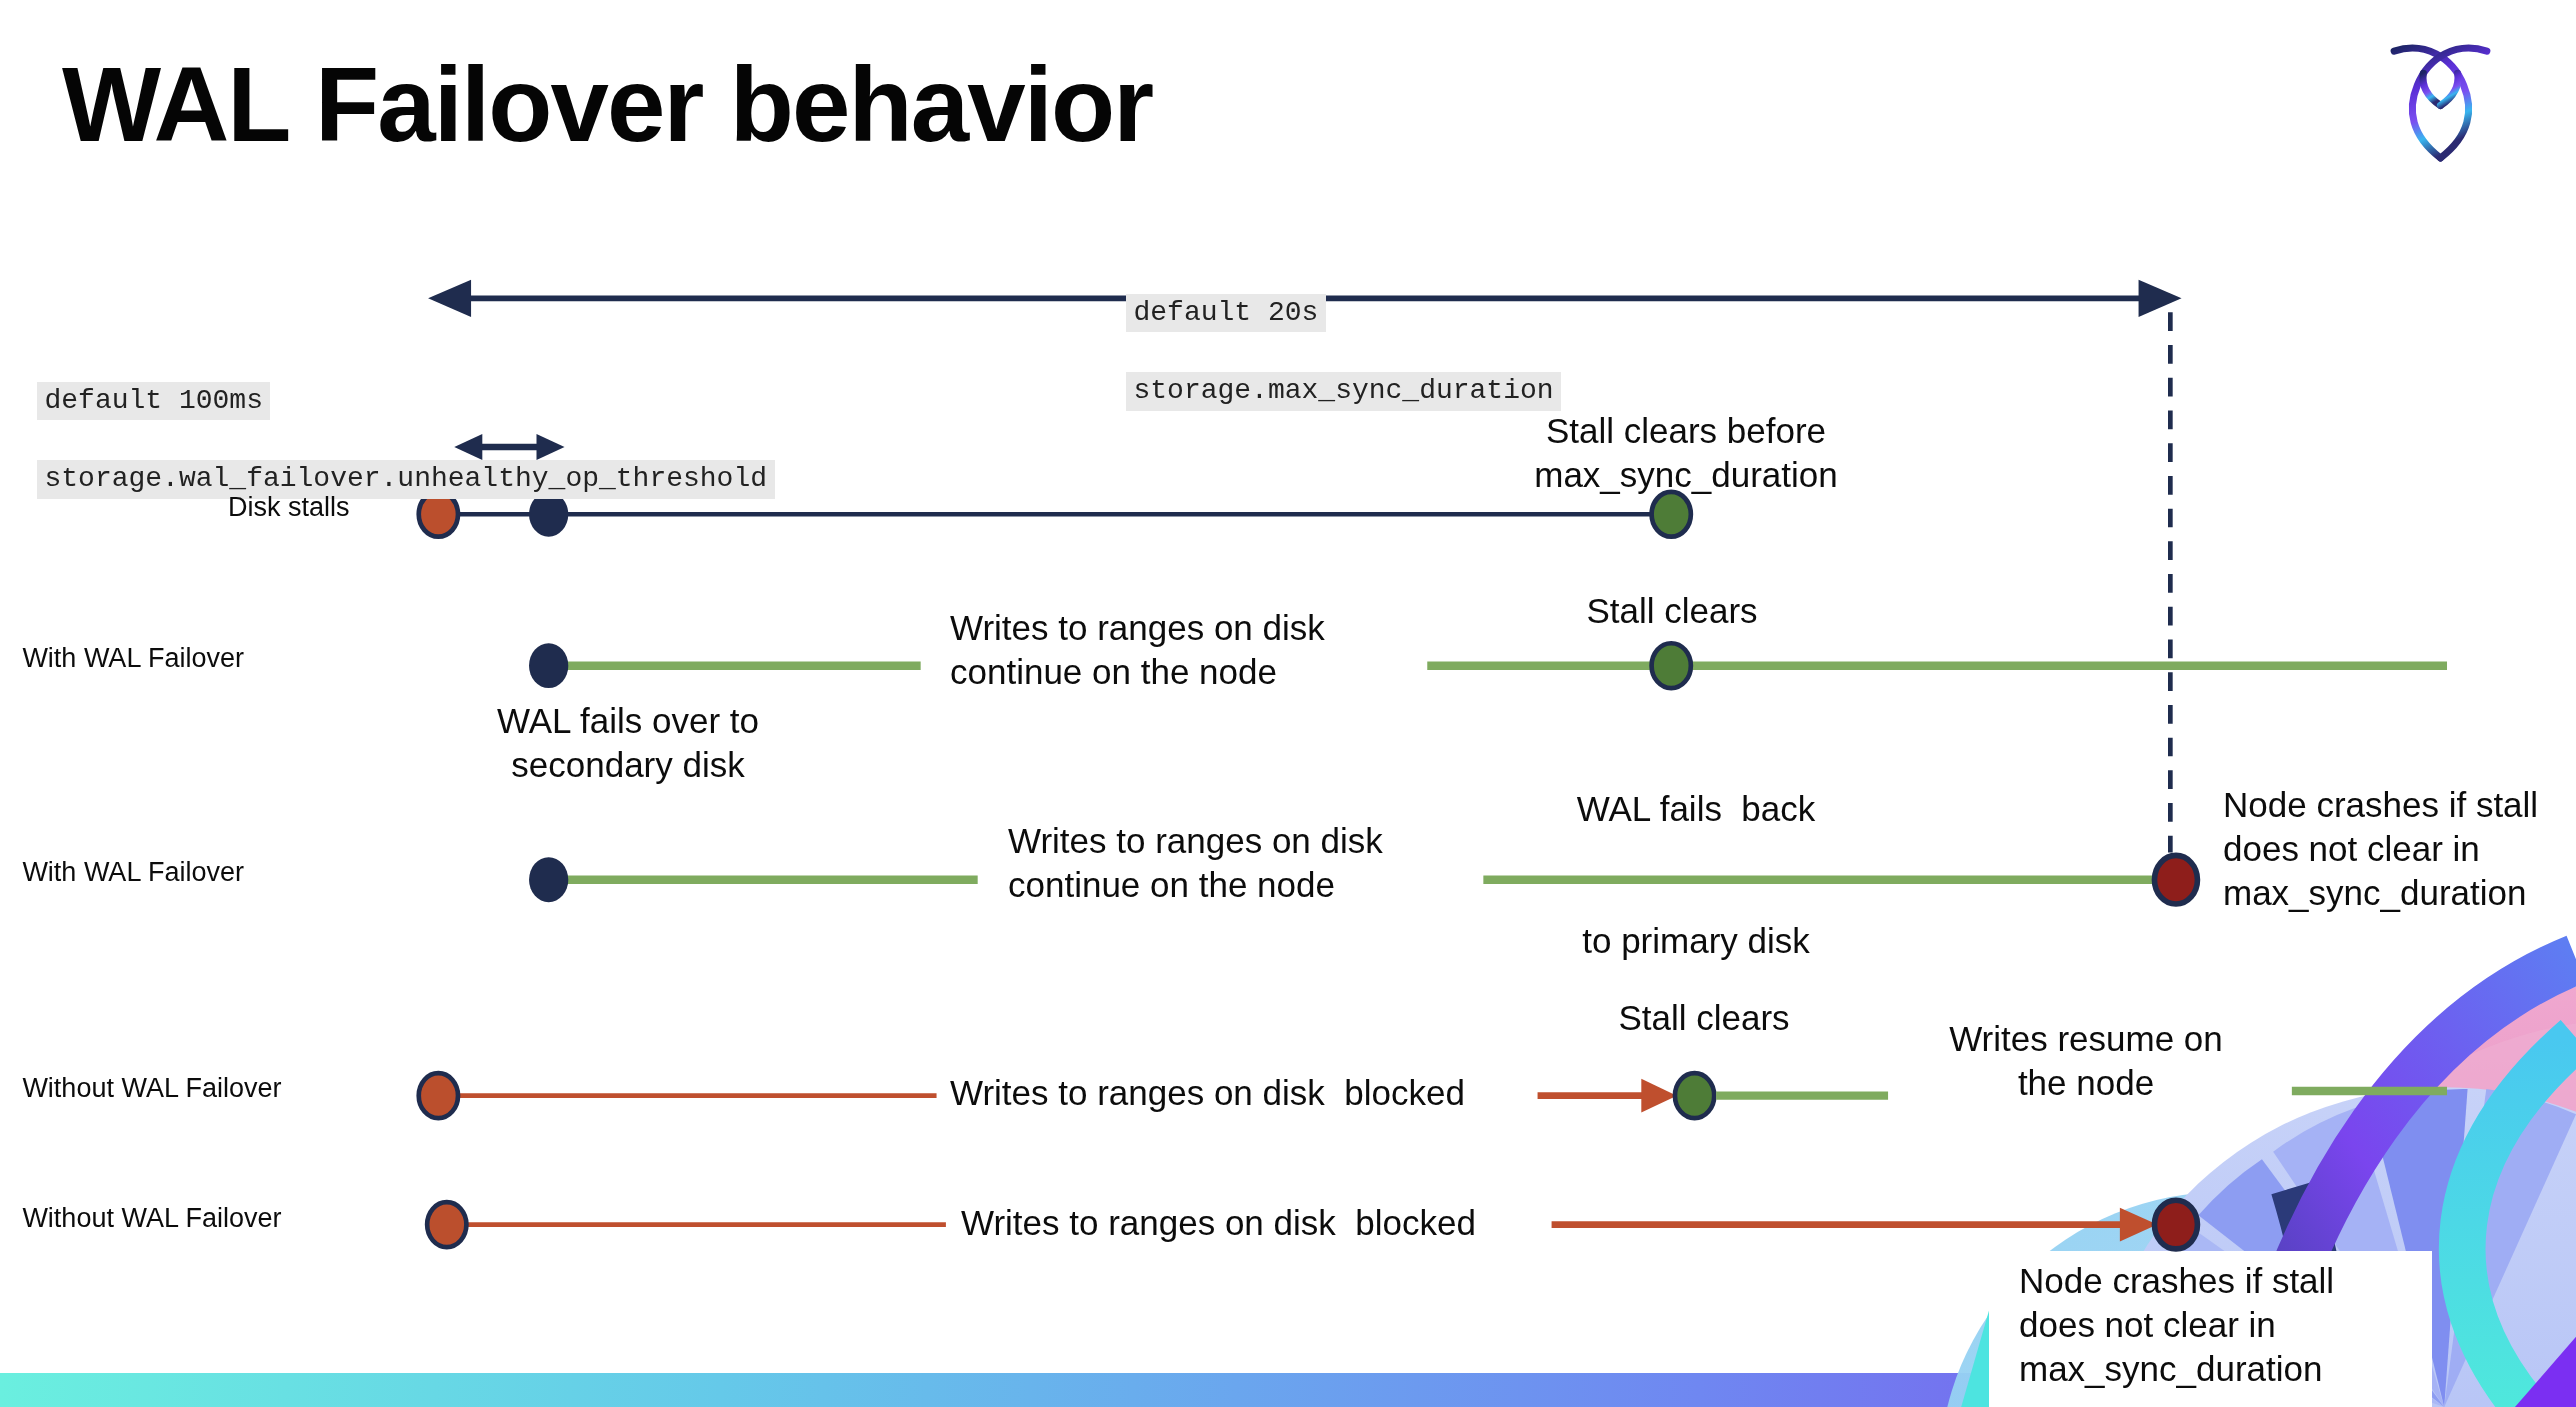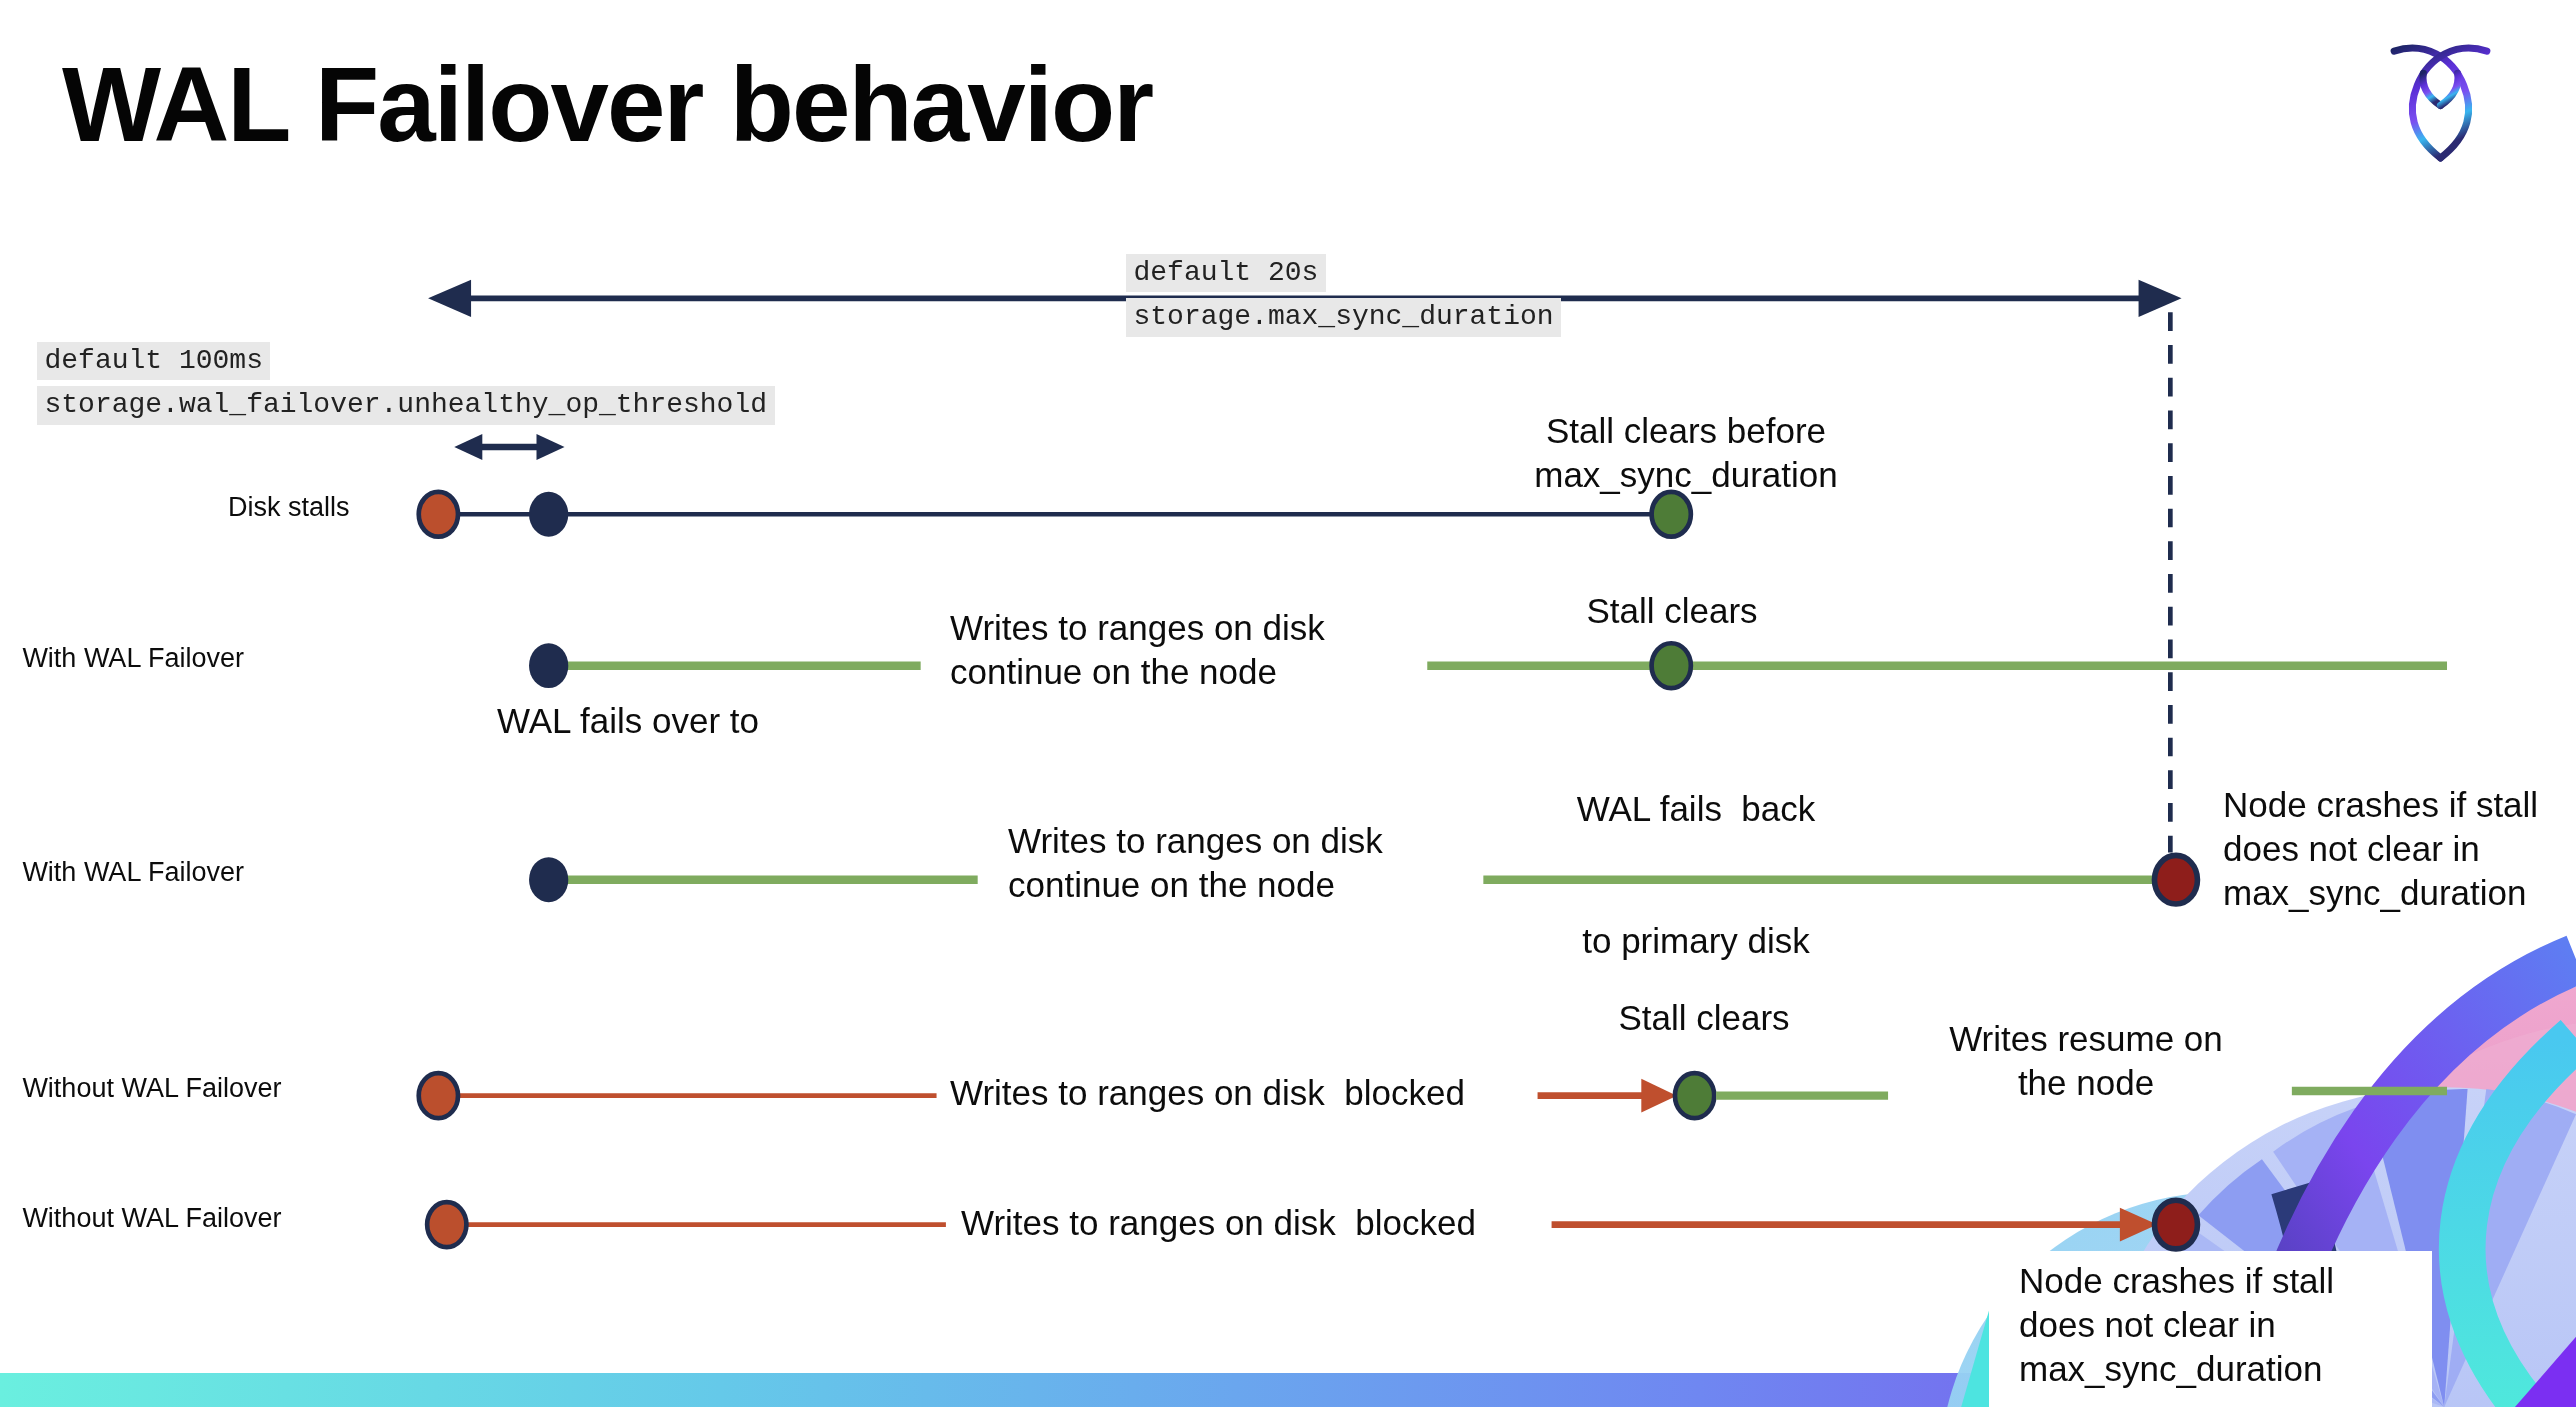--- a/index.html
+++ b/index.html
@@ -5,21 +5,21 @@
   html,body{margin:0;padding:0;background:#fff;}
   .slide{position:relative;width:2576px;height:1408px;background:#ffffff;overflow:hidden;
          font-family:"Liberation Sans",sans-serif;color:#111;}
   .abs{position:absolute;}
   .title{left:62px;top:45px;font-size:105px;font-weight:700;letter-spacing:-1.9px;color:#050505;}
   .logo{left:2389px;top:39px;width:103px;height:127px;}
   svg.layer{position:absolute;left:0;top:0;width:2576px;height:1408px;}.z2{z-index:2}.z4{z-index:4}.z5{z-index:5}
   .bar{left:0;top:1373px;width:2576px;height:35px;z-index:1;
        background:linear-gradient(90deg,#6aefdf 0%,#65c9e9 28%,#6aa6ee 48%,#6f87f1 66%,#7668ee 82%,#8340f0 100%);}
   .code{font-family:"Liberation Mono","DejaVu Sans Mono",monospace;font-size:28px;color:#222;}
-  .code span{display:block;width:max-content;background:#e8e8e8;padding:2.8px 7.5px 4.7px 7.5px;margin-bottom:5.6px;}
+  .code span{display:block;width:max-content;background:#e8e8e8;padding:2.8px 7.5px 4.7px 7.5px;margin-bottom:5.6px;margin-top:40px;}
   .lbl{font-size:27px;color:#0c0c0c;white-space:nowrap;}
   .ann{font-size:35px;color:#0c0c0c;line-height:44px;}
   .ctr{text-align:center;}
   .pre{white-space:pre-wrap;}
   .nowrap{white-space:nowrap;}
   .whitebox{left:1989px;top:1251px;width:443px;height:157px;background:#ffffff;z-index:3;}
   .whitebox .ann{position:absolute;left:30px;top:7.5px;}
 </style>
 </head>
 <body>
@@ -166,20 +166,21 @@
   <div class="abs lbl z5" style="left:22.4px;top:1073px;">Without WAL Failover</div>
   <div class="abs lbl z5" style="left:22.4px;top:1203px;">Without WAL Failover</div>
 
   <div class="abs ann ctr z5" style="left:1499px;top:409px;width:374px;">
     <div>Stall clears before</div>
     <div>max_sync_duration</div>
   </div>
 
   <div class="abs ann ctr z5" style="left:441px;top:699px;width:374px;">
     <div>WAL fails over to</div>
+    <div>secondary disk</div>
   </div>
   <div class="abs ann z5" style="left:950px;top:606px;">
     <div>Writes to ranges on disk</div>
     <div>continue on the node</div>
   </div>
   <div class="abs ann ctr z5" style="left:1532px;top:589px;width:280px;">Stall clears</div>
   <div class="abs ann ctr pre z5" style="left:1509px;top:699px;width:374px;">
     <div class="pre">WAL fails  back</div>
     <div>to primary disk</div>
   </div>

